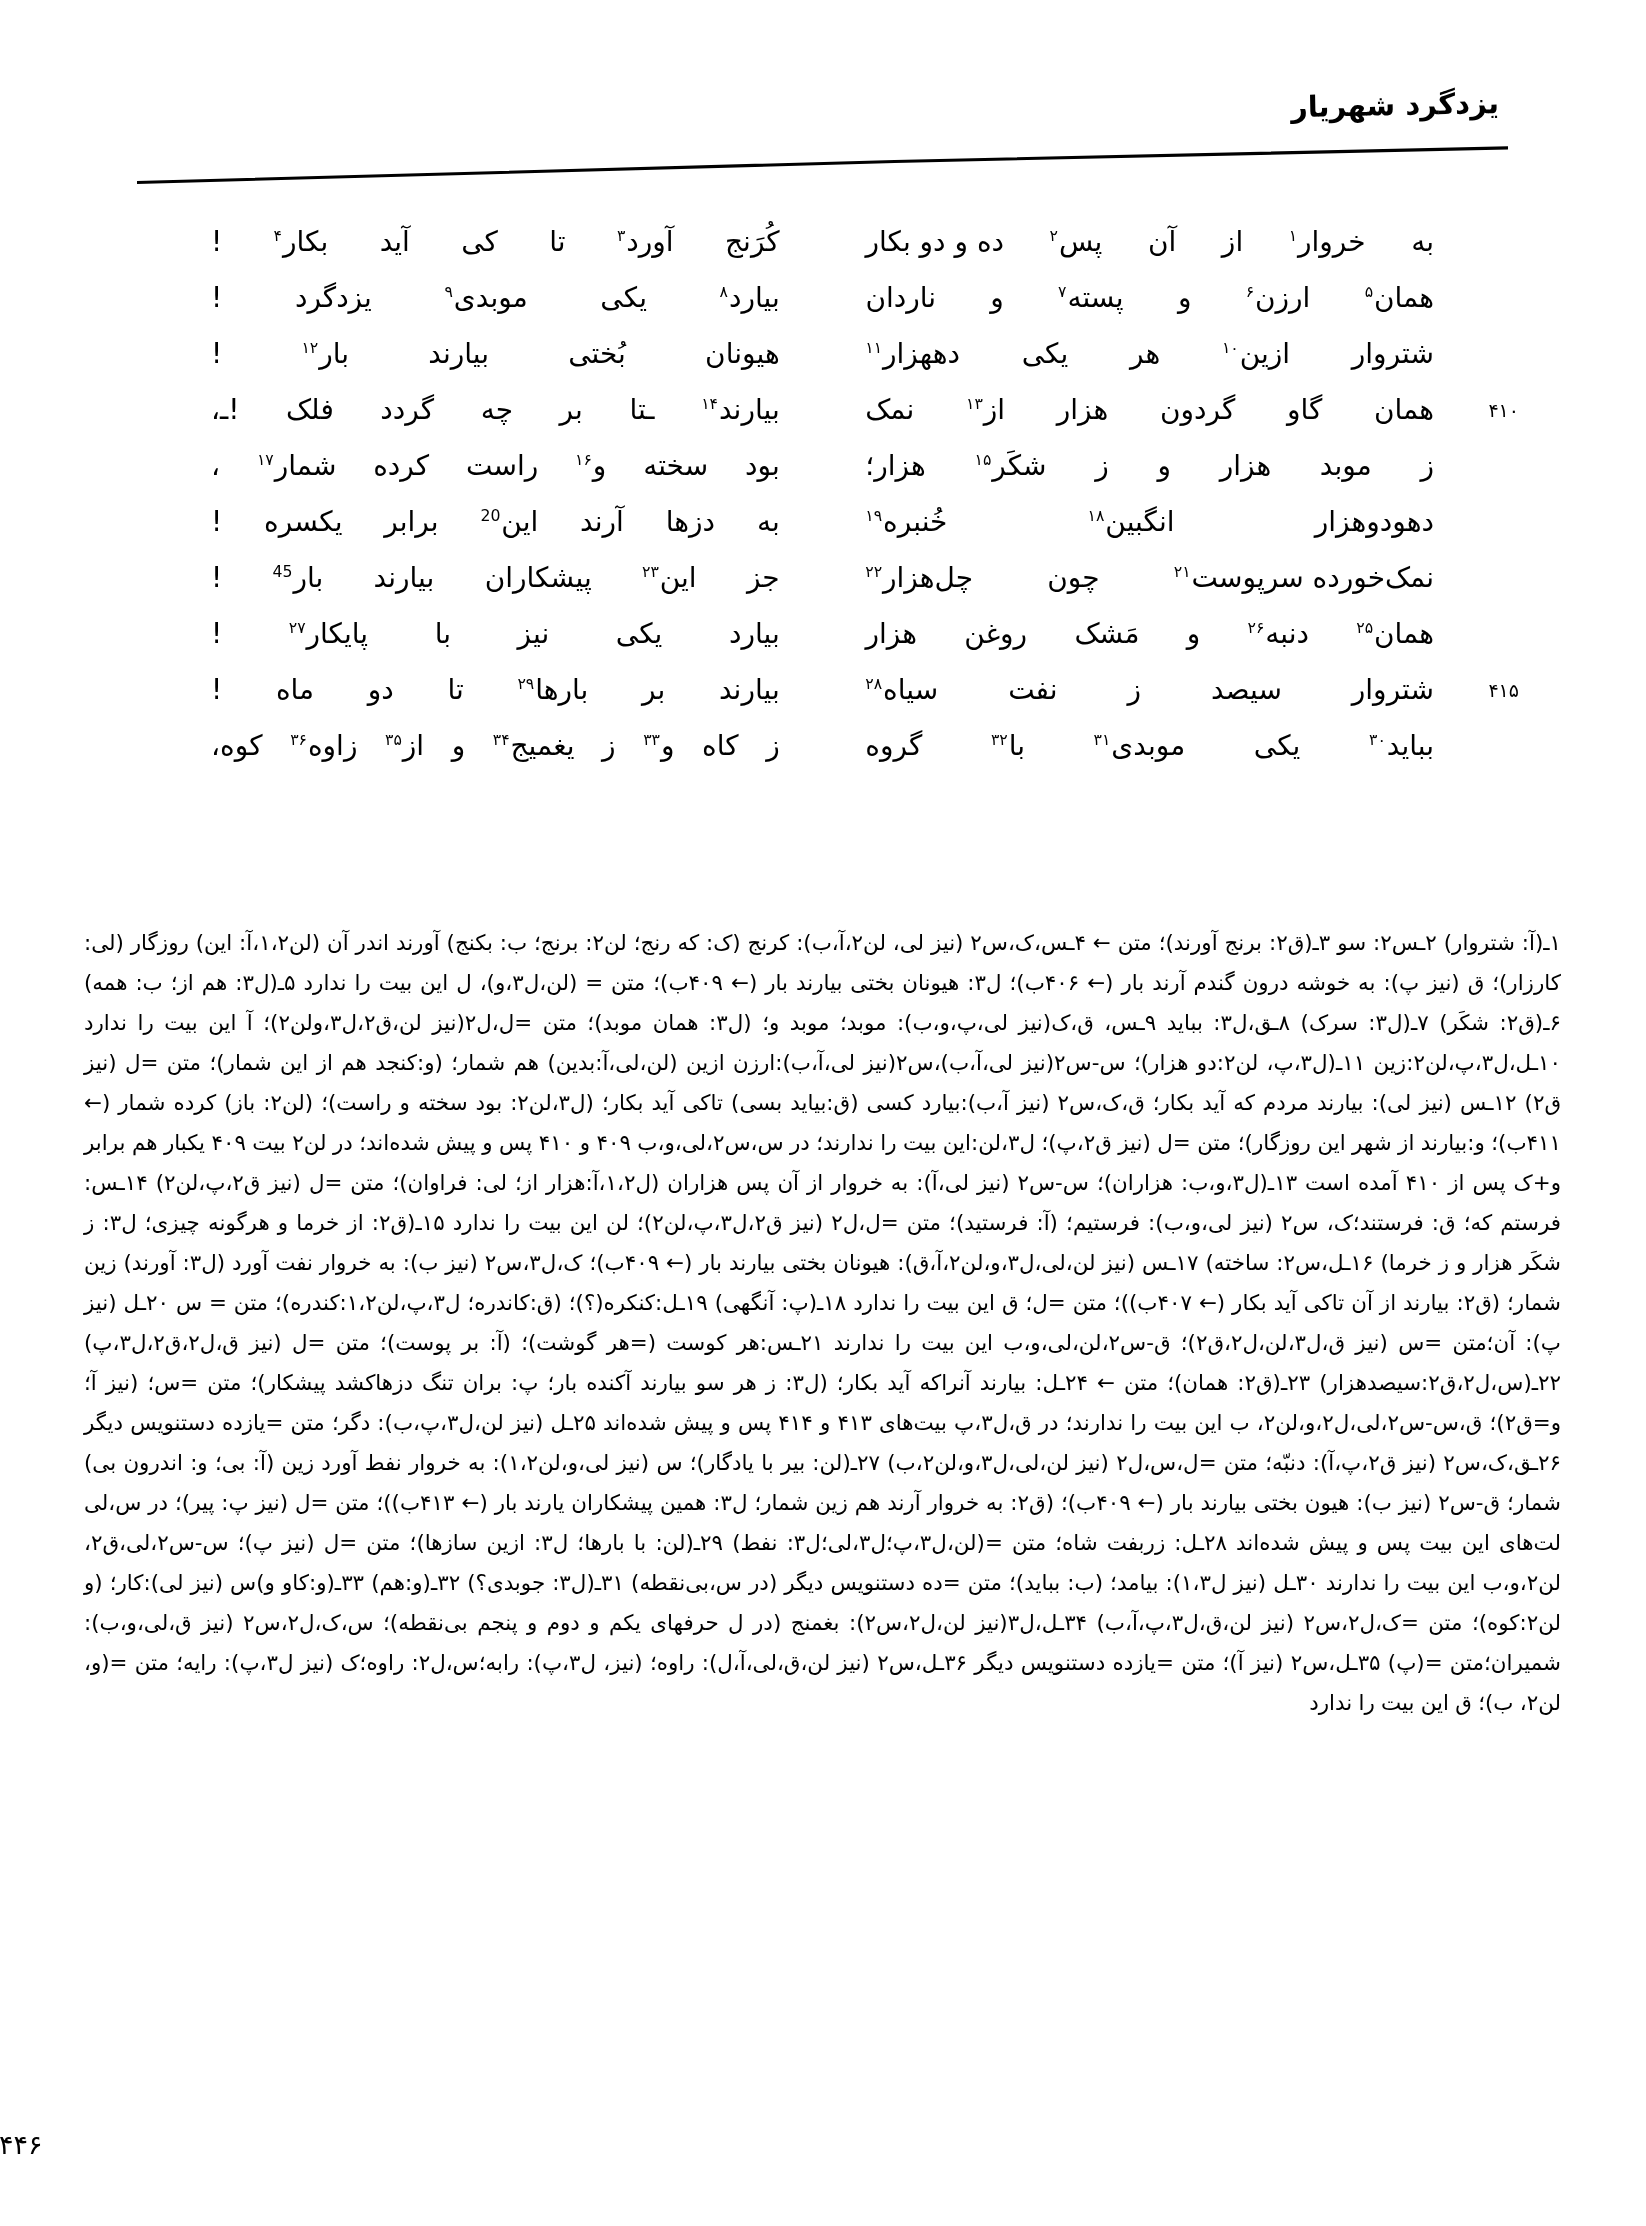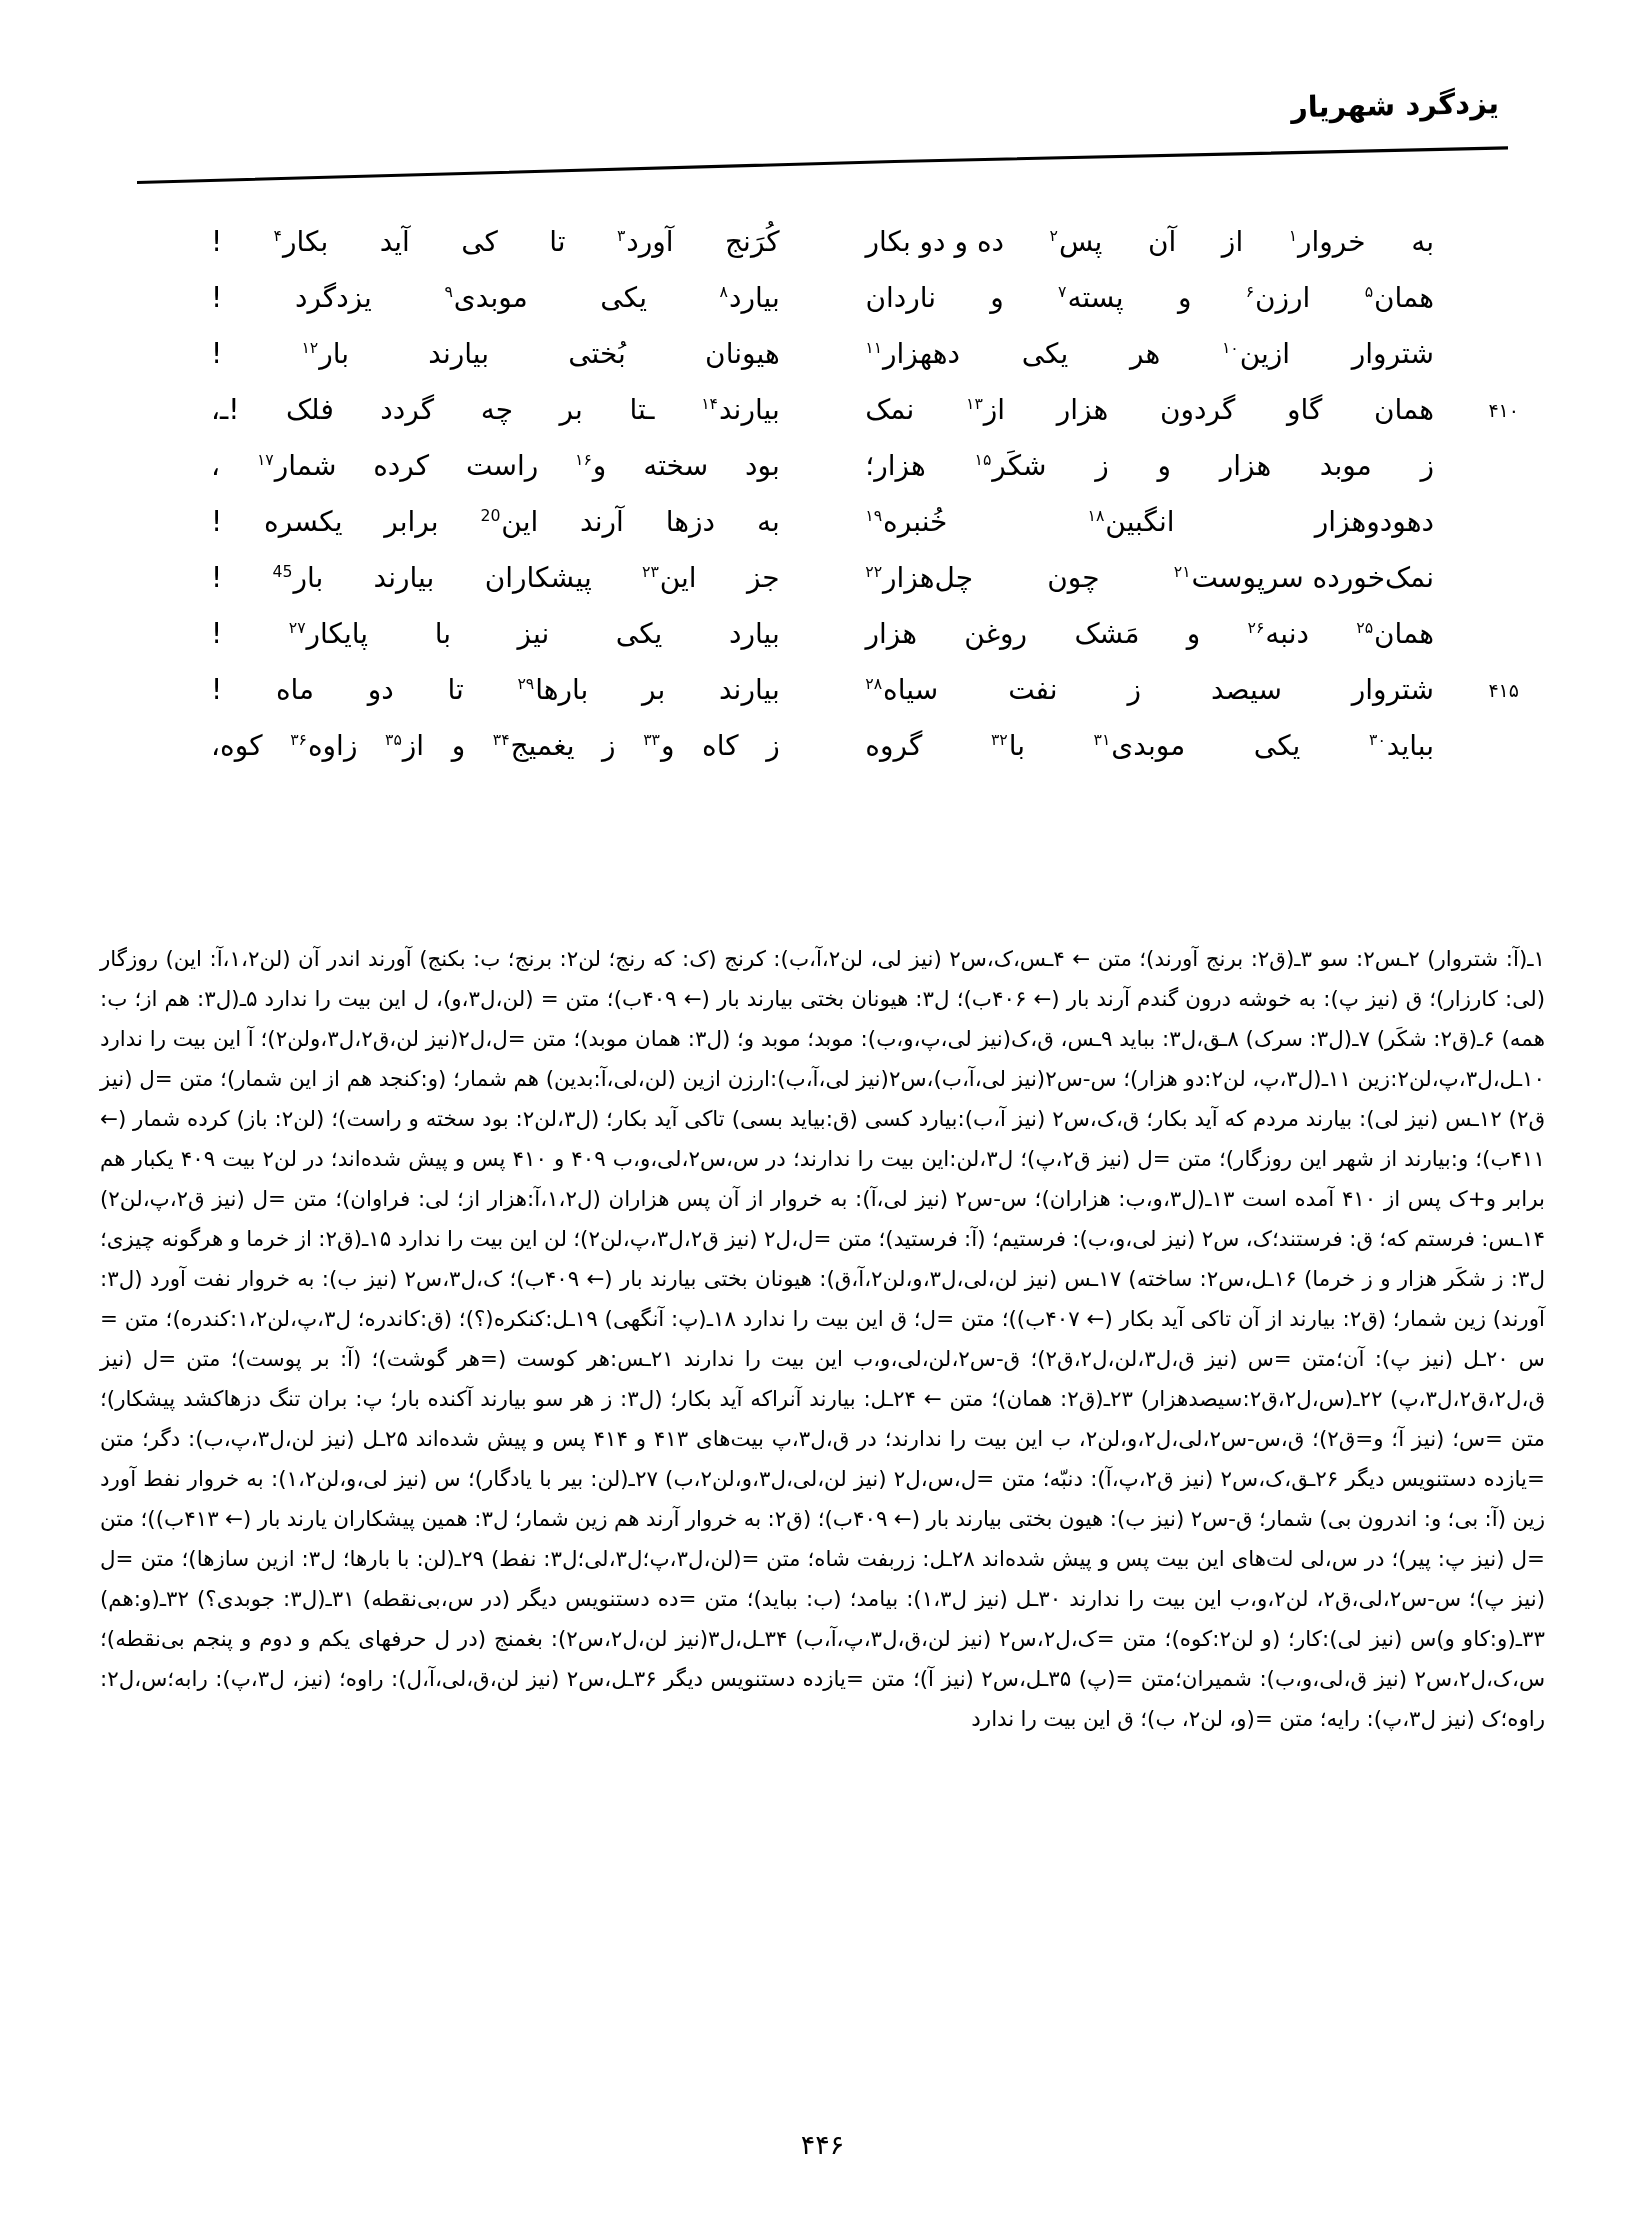--- a/index.html
+++ b/index.html
@@ -109,29 +109,29 @@
     top: 923px;
     left: 85px;
     right: 85px;
     font-size: 21.4px;
     line-height: 40px;
     text-align: justify;
     text-align-last: right;
     direction: rtl;
     word-spacing: -0.5px;
   }
-  .apparatus p { margin: 16px; padding: 0; }
+  .apparatus p { margin: 0; padding: 0; }
 
   
   .folio {
     position: absolute;
     bottom: 66px;
     left: 0;
     right: 0;
-    text-align: center;
+    text-align: left;
     font-size: 27px;
     letter-spacing: 0.9px;
   }
 </style>
 </head>
 <body>
 
 <div id="page">
 
   <div class="header-zone">

